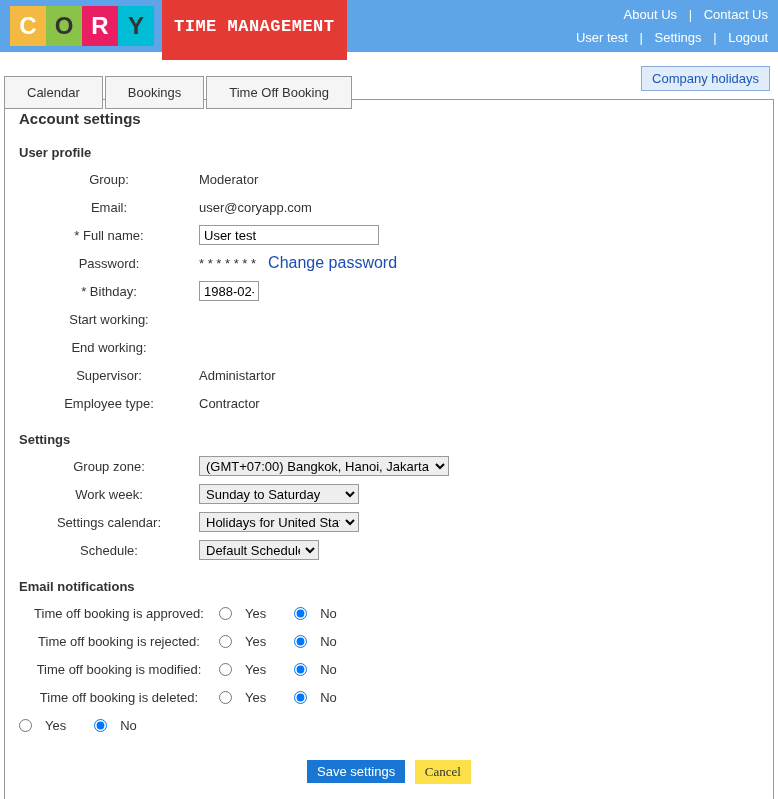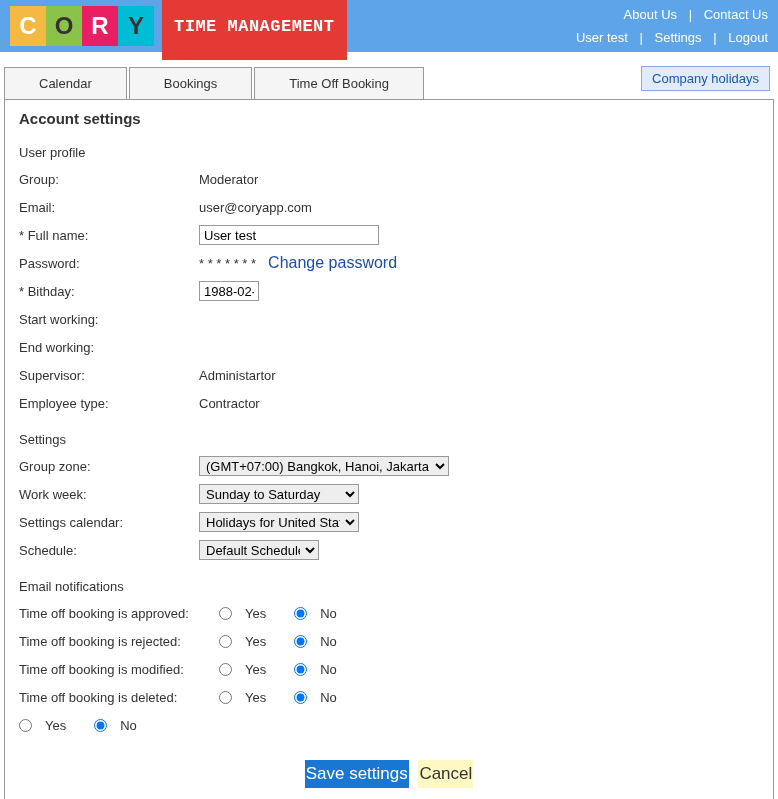--- a/index.html
+++ b/index.html
@@ -12,37 +12,37 @@
 .logo-letter.o { background: #8bc34a; color: #333; }
 .logo-letter.r { background: #e91e63; }
 .logo-letter.y { background: #00bcd4; color: #333; }
 .logo-tm { background: #e53935; color: #fff; font-weight: bold; padding: 24px 12px; font-size: 17px; letter-spacing: 0.5px; font-family: Liberation Mono, monospace; }
 .top-links { text-align: right; color: #fff; font-size: 13px; line-height: 1.8; }
 .top-links a { color: #fff; text-decoration: none; }
 .sep { margin: 0 8px; color: #fff; }
 .content-wrap { padding: 4px; }
 .tabs-row { display: flex; justify-content: space-between; align-items: flex-start; margin-top: 10px; }
 .tabs { display: flex; }
-.tab { border: 1px solid #999; background: #f5f5f5; padding: 8px 34px; color: #333; text-decoration: none; cursor: pointer; margin-right: 2px; position: relative; top: 1px; }
+.tab { border: 1px solid #999; background: #f5f5f5; padding: 8px 22px; color: #333; text-decoration: none; cursor: pointer; margin-right: 2px; position: relative; top: 10px; }
 .company-tab { border: 1px solid #88aadd; background: #e1ecfb; padding: 4px 10px; color: #1a56b3; cursor: pointer; margin-right: 4px; }
 .main-panel { border: 1px solid #999; padding: 10px 14px 30px; min-height: 620px; }
 h2 { font-size: 15px; font-weight: bold; margin-bottom: 16px; }
-h3 { font-size: 13px; font-weight: normal; margin-top: 18px; margin-bottom: 8px; }
+h3 { font-size: 13px; font-weight: bold; margin-top: 18px; margin-bottom: 8px; }
 .form-row { display: flex; align-items: center; margin-bottom: 6px; min-height: 22px; }
-.form-label { width: 180px; text-align: left; padding-right: 0; }
+.form-label { width: 180px; text-align: center; padding-right: 0; }
 .form-value { flex: 1; display: flex; align-items: center; gap: 12px; }
 input[type=text] { border: 1px solid #999; padding: 2px 4px; font-size: 13px; height: 20px; }
 select { border: 1px solid #999; background: #eee; padding: 1px 2px; font-size: 13px; height: 20px; }
 .link-small { color: #1a4db3; text-decoration: none; font-size: 16px; cursor: pointer; }
 .radio-group { display: flex; gap: 28px; }
 .radio-opt { display: flex; align-items: center; gap: 13px; }
 .buttons { text-align: center; margin-top: 24px; }
-.btn { border: none; padding: 4px 1px; cursor: pointer; font-size: 17px; }
+.btn { border: none; padding: 4px 10px; cursor: pointer; font-size: 13px; }
 .btn-primary { background: #1976d2; color: #fff; }
-.btn-secondary { background: #fef9c3; color: #333; margin-left: 6px; }
+.btn-secondary { background: #fde047; color: #333; margin-left: 6px; font-family: Liberation Serif, serif; }
 </style>
 </head>
 <body>
 
 <div class="header">
   <div class="logo-area">
     <div class="logo-cory">
       <div class="logo-letter c">C</div>
       <div class="logo-letter o">O</div>
       <div class="logo-letter r">R</div>

